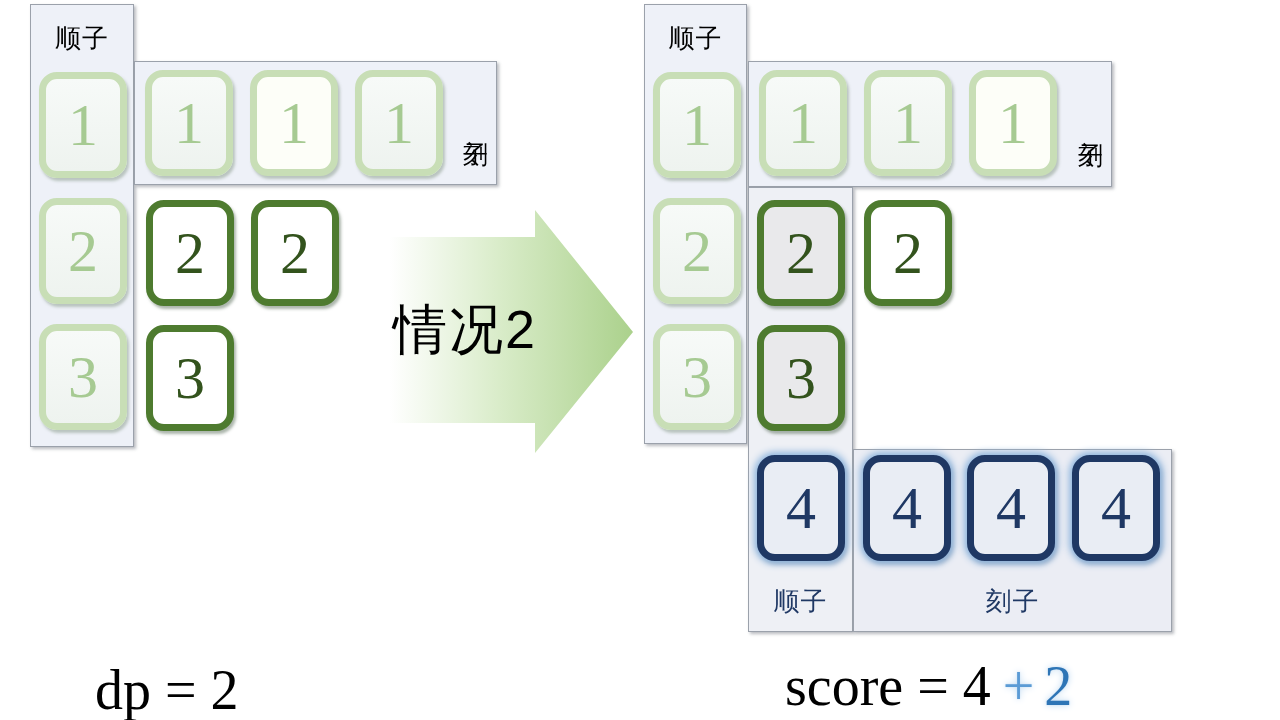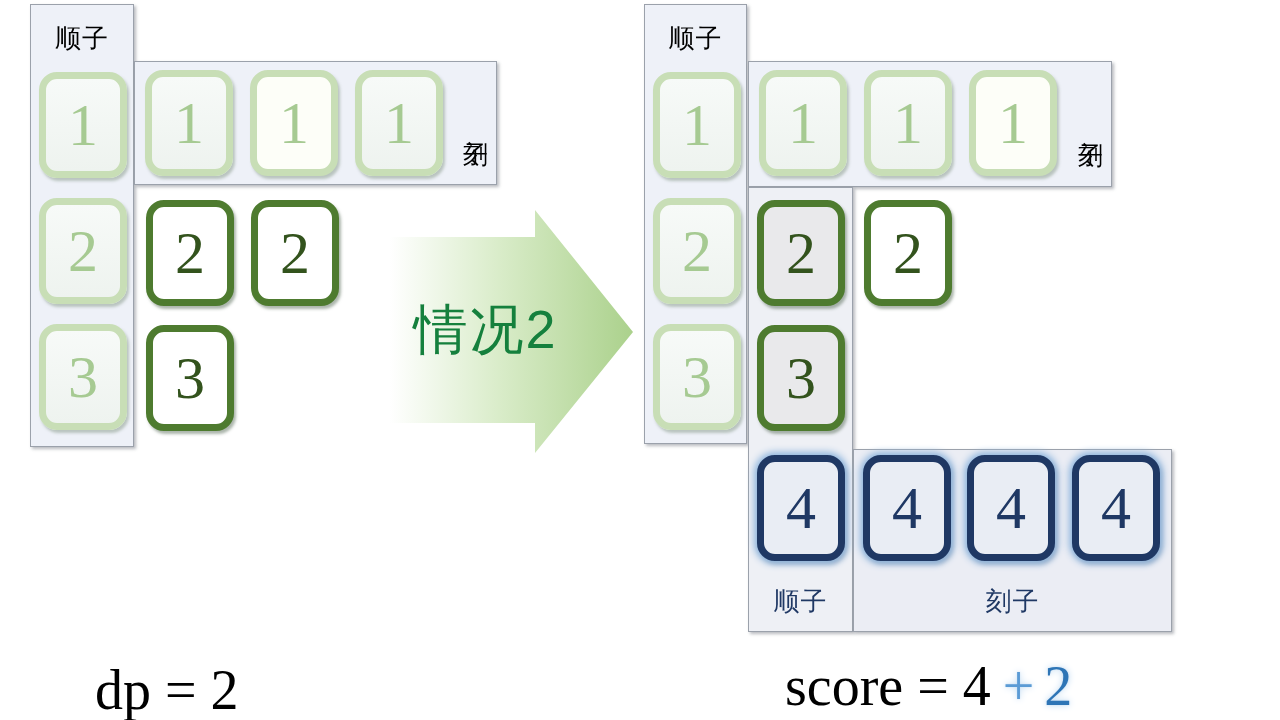--- a/index.html
+++ b/index.html
@@ -49,22 +49,22 @@
   }
   .tile.dark.grayfill{background:#e9e9eb;}
   .tile.navy{
     border:7px solid #1f3864;color:#1f3864;background:#e9edf4;
     box-shadow:0 0 7px 3px #8fb6de, 2px 3px 4px rgba(60,80,110,.4);
   }
 
   
   .arrow-svg{position:absolute;left:385px;top:200px;width:255px;height:260px;}
   .arrow-text{
-    position:absolute;left:393px;top:300px;width:185px;text-align:center;
-    font-size:54px;color:#15803d;letter-spacing:2px;line-height:1.1;
+    position:absolute;left:393px;top:300px;width:185px;
+    font-size:54px;color:#000000;letter-spacing:2px;line-height:1.1;
   }
 
   
   .caption{
     position:absolute;font-family:"Liberation Serif","DejaVu Serif",serif;
     font-size:56px;color:#000;white-space:nowrap;
   }
   .caption .plus{color:#5b9bd5;margin-left:12px;text-shadow:0 0 7px #b8d5ef,0 0 2px #cfe3f5;}
   .caption .added{color:#2e75b6;margin-left:10px;text-shadow:0 0 7px #b8d5ef,0 0 2px #cfe3f5;}
 </style>

